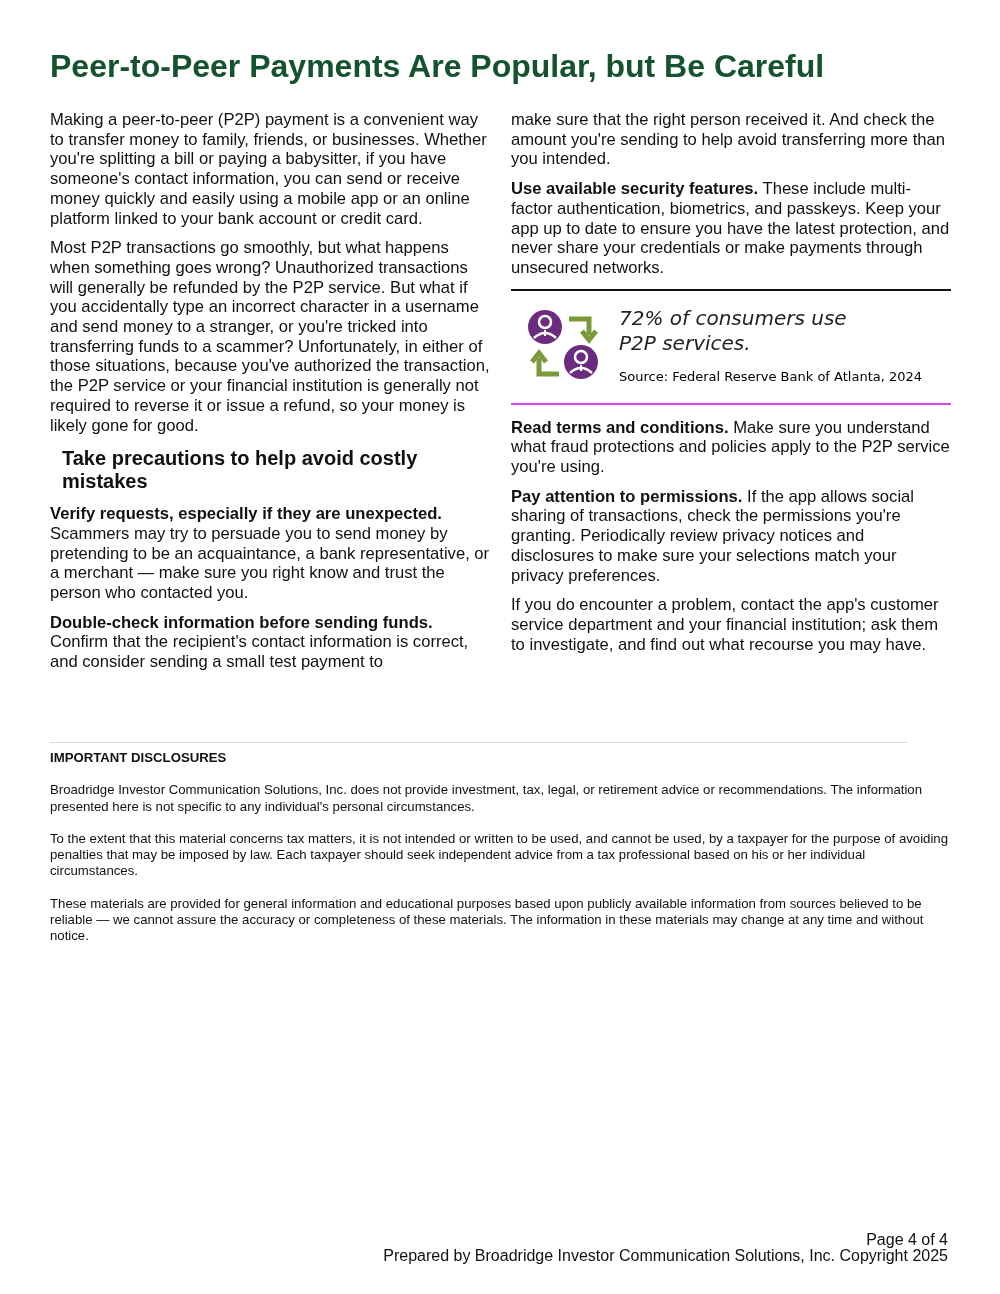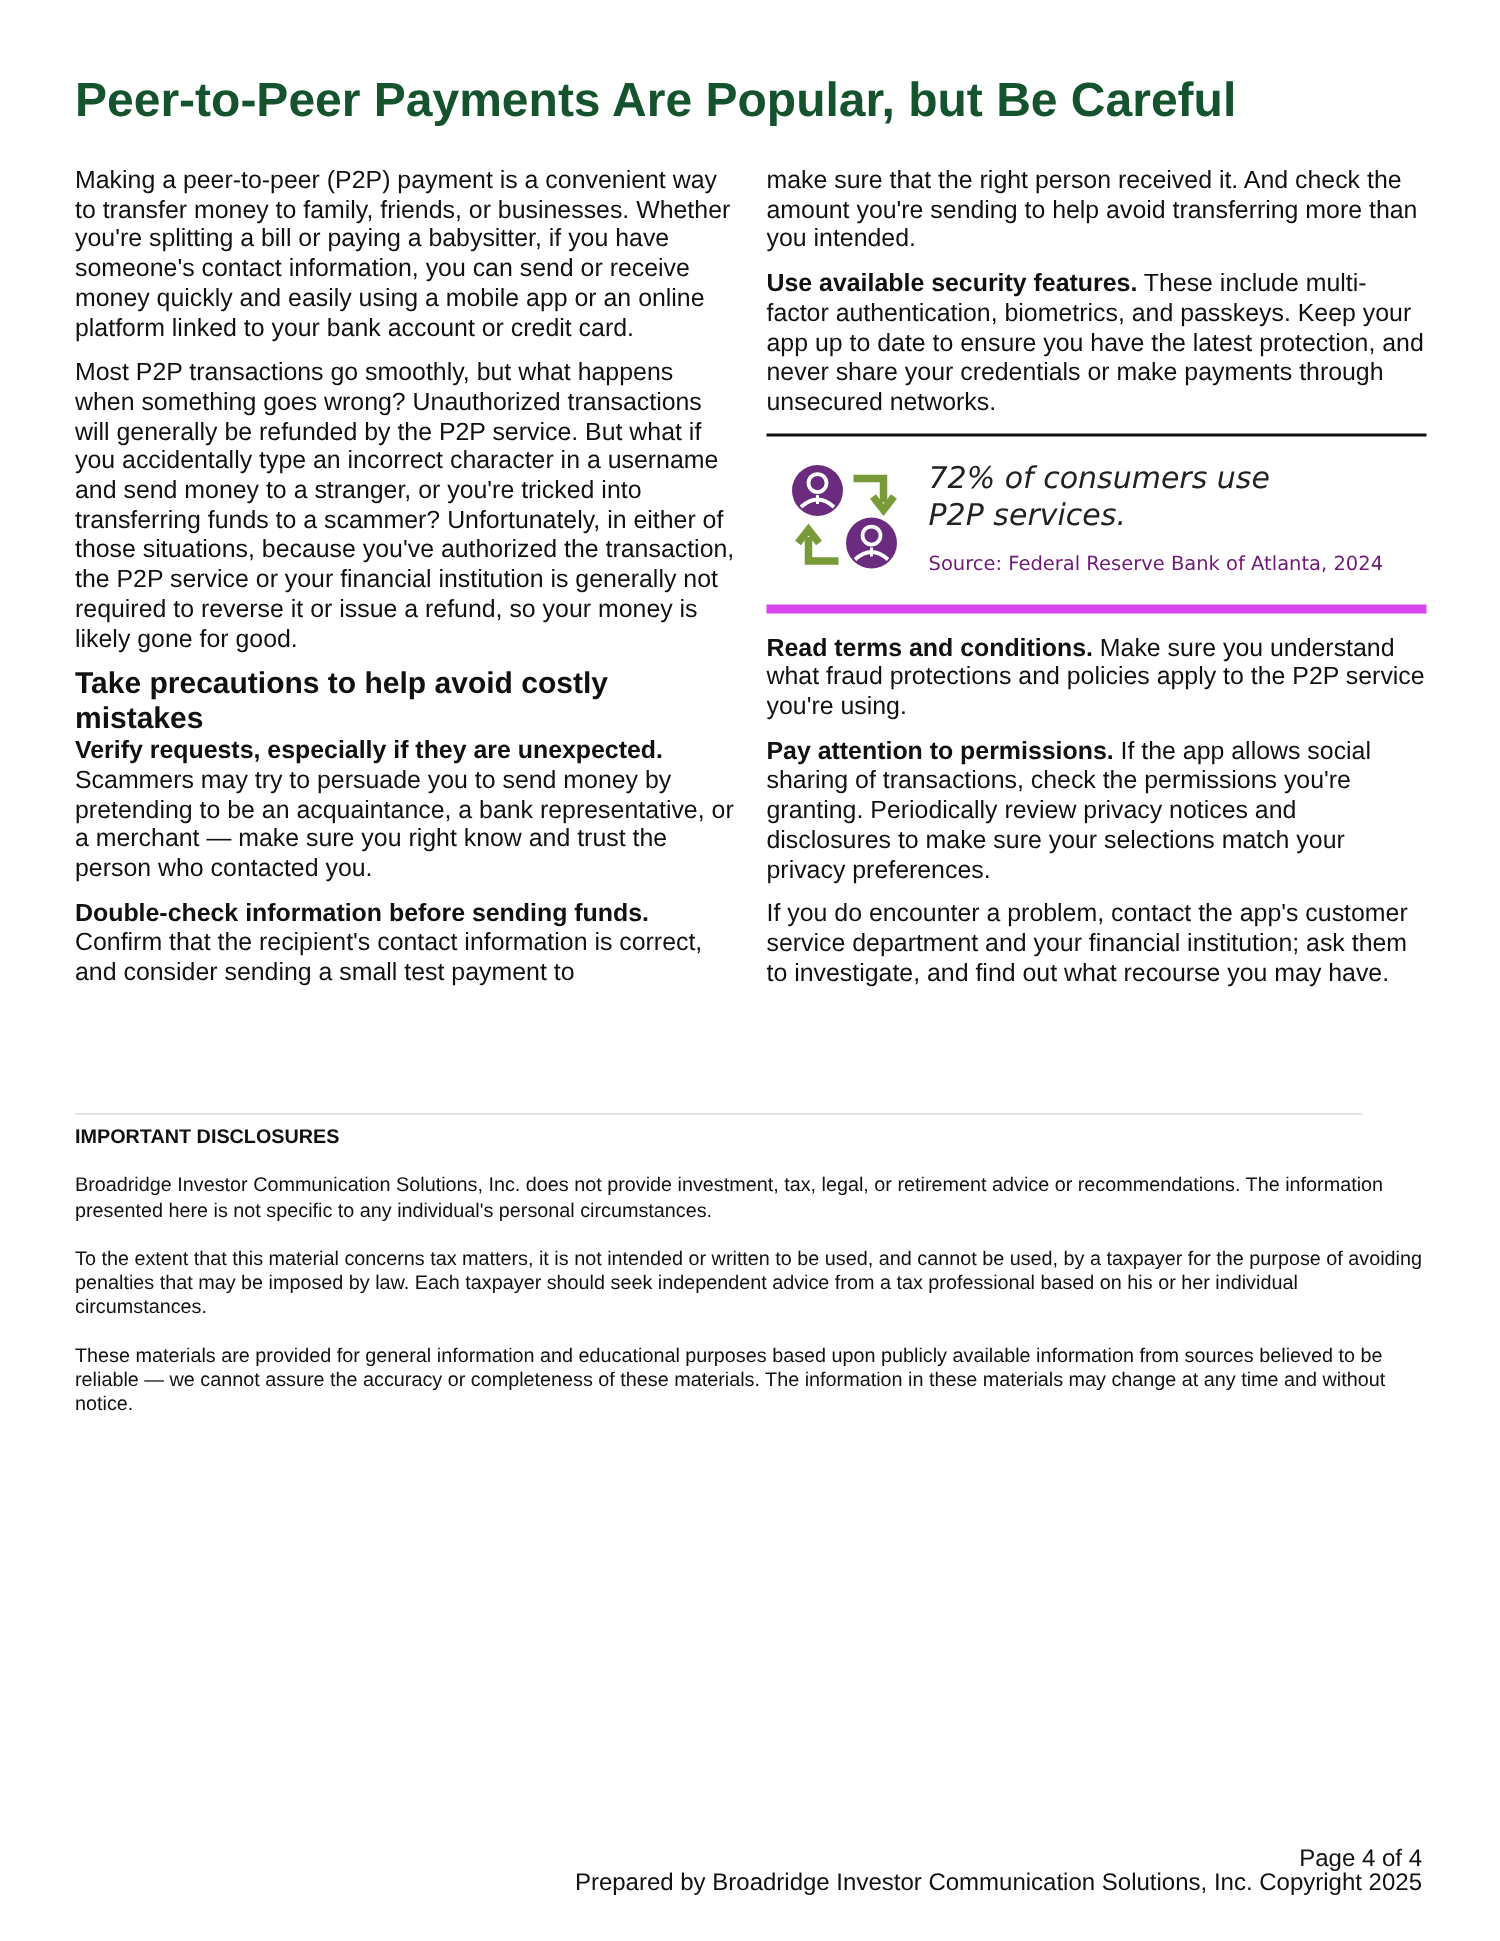--- a/index.html
+++ b/index.html
@@ -3,25 +3,25 @@
 <meta charset="utf-8">
 <style>
   html, body { margin: 0; padding: 0; background: #ffffff; }
   body { width: 1000px; height: 1294px; position: relative; font-family: "Liberation Sans", sans-serif; color: #111; }
   .title { position: absolute; left: 50px; top: 48px; font-size: 32px; font-weight: bold; color: #14532d; margin: 0; letter-spacing: 0; }
   .col { position: absolute; top: 110px; font-size: 16.6px; line-height: 19.7px; }
   .col-left { left: 50px; width: 440px; }
   .col-right { left: 511px; width: 440px; }
   .col p { margin: 0 0 10px 0; }
   .col b { font-weight: bold; }
-  .subhead { font-size: 20px; font-weight: bold; line-height: 22.5px; margin: 0; }
-  .callout { border-top: 2px solid #111; border-bottom: 6px solid #d946ef; height: 112px; position: relative; margin: 11px 0 13px 0; }
+  .subhead { font-size: 20px; font-weight: bold; line-height: 22.5px; margin: 12px; }
+  .callout { border-top: 2px solid #111; border-bottom: 2px solid #d946ef; height: 112px; position: relative; margin: 11px 0 13px 0; }
   .callout .icon { position: absolute; left: 14px; top: 16px; width: 78px; height: 78px; }
   .callout .stat { position: absolute; left: 108px; top: 15px; font-size: 20px; font-style: italic; line-height: 25px; color: #222; font-family: "DejaVu Sans", sans-serif; font-weight: 300; }
-  .callout .source { position: absolute; left: 108px; top: 76px; font-size: 13px; color: #701a75; font-family: "DejaVu Sans", sans-serif; }
+  .callout .source { position: absolute; left: 108px; top: 76px; font-size: 13px; color: #000000; font-family: "DejaVu Sans", sans-serif; }
   .disclosures { position: absolute; left: 50px; top: 742px; width: 900px; font-size: 13.2px; line-height: 16.3px; }
   .disclosures .rule { width: 858px; height: 1px; background: #ddd; margin-bottom: 7px; }
   .disclosures h4 { margin: 0 0 16px 0; font-size: 13.2px; font-weight: bold; }
   .disclosures p { margin: 0 0 16px 0; }
   .footer { position: absolute; right: 52px; top: 1232px; text-align: right; font-size: 16px; line-height: 16px; }
 </style>
 </head>
 <body>
 
 <h1 class="title">Peer-to-Peer Payments Are Popular, but Be Careful</h1>

